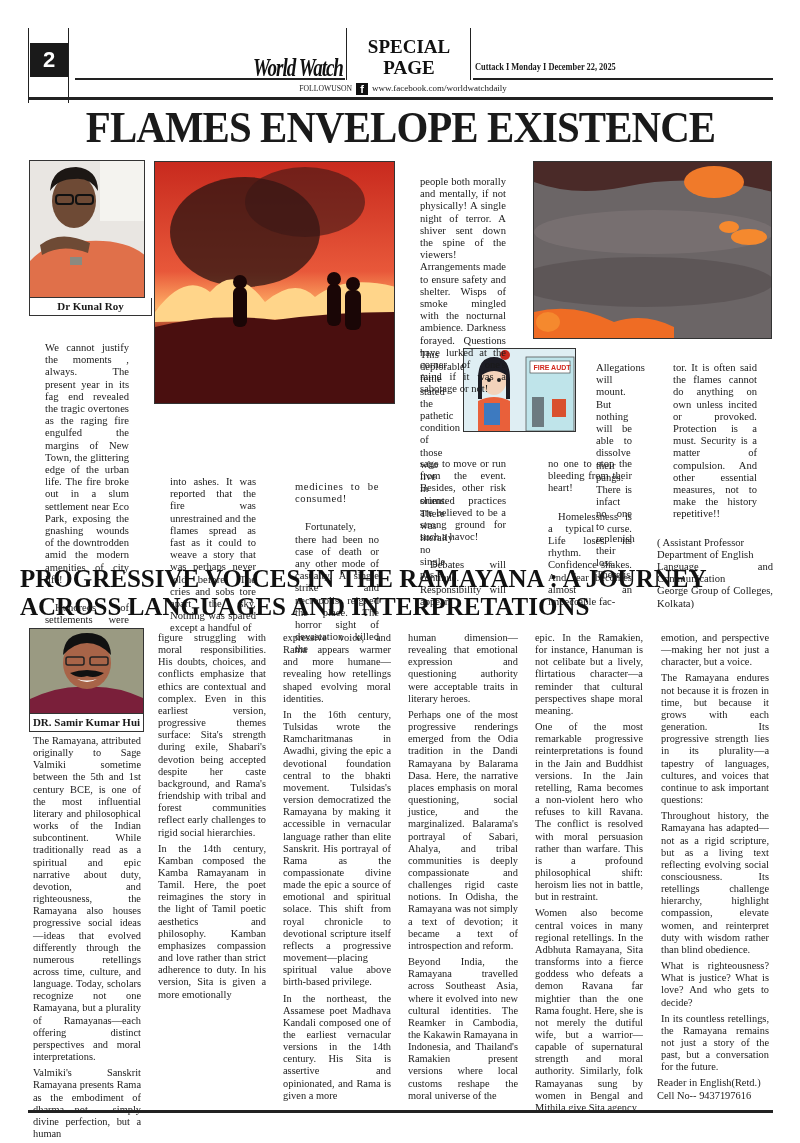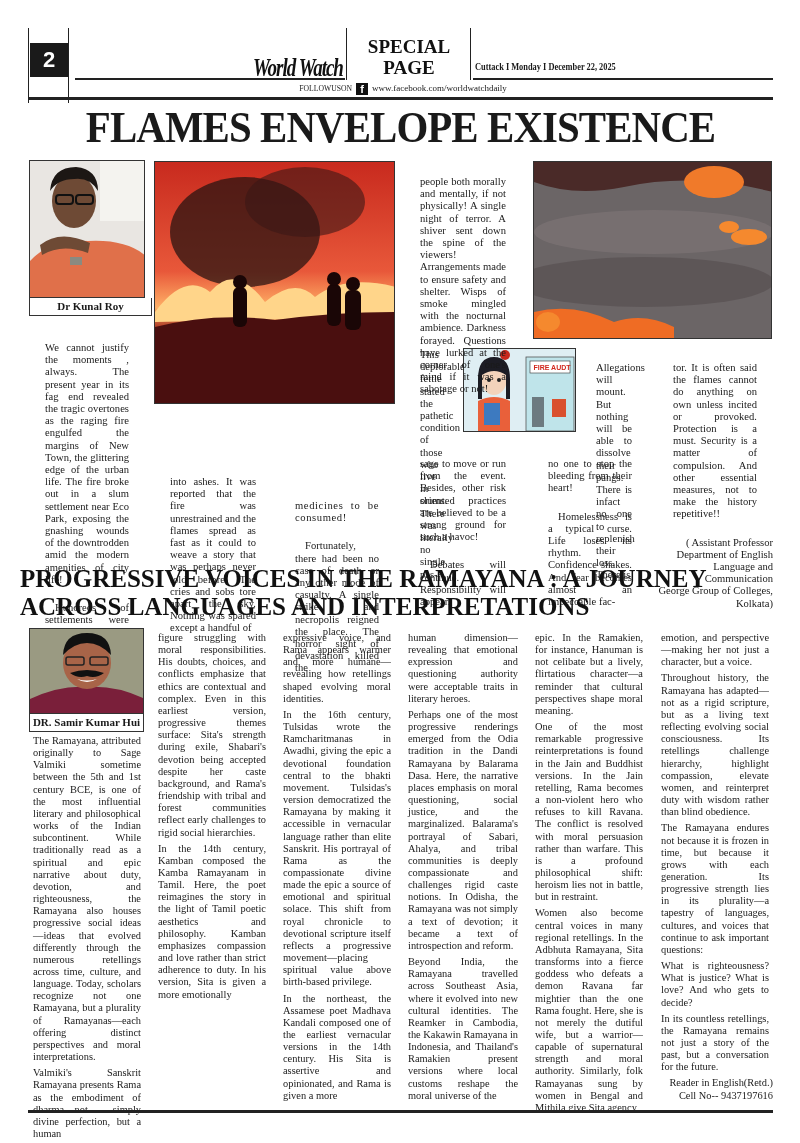--- a/index.html
+++ b/index.html
@@ -14,21 +14,21 @@
 .dateline{left:475px;top:62px;font-family:"Liberation Serif",serif;font-weight:bold;font-size:9.5px;white-space:nowrap;transform:scaleX(0.88);transform-origin:left}
 .follow{left:290px;top:83px;font-size:9px;display:flex;gap:4px;white-space:nowrap}
 .follow .lbl{transform:scaleX(.85);transform-origin:right;display:inline-block}
 .fb{width:12px;height:12px;background:#111;color:#fff;font-family:"Liberation Sans",sans-serif;font-weight:bold;font-size:11px;display:inline-flex;align-items:flex-end;justify-content:center;line-height:11px}
 .headline1{left:28px;top:103px;width:745px;text-align:center;font-weight:bold;font-size:44px;line-height:50px;letter-spacing:-1px;white-space:nowrap;transform:scaleX(.93);transform-origin:center}
 .photo{border:1px solid #333;overflow:hidden}
 .caption{border:1px solid #333;border-top:none;text-align:center;font-weight:bold;font-size:11px;line-height:17px;background:#fff}
 .col{position:absolute;font-size:10.6px;line-height:12.2px;text-align:justify;hyphens:none}
 .col p{margin:16px}
 .col p.ind{text-indent:10px}
-.right{text-align:right}
+.right{}
 .headline2{left:20px;top:565px;width:760px;font-weight:bold;font-size:25px;line-height:28px;color:#111}
 .col2{position:absolute;font-size:10.4px;line-height:12.15px;text-align:justify}
 .col2 p{margin:4px}
 .spaced{letter-spacing:.6px}
 </style>
 </head>
 <body>
 
 <div class="abs pagenum">2</div>
 <div class="vline" style="left:28px;top:28px;height:75px"></div>
@@ -124,21 +124,21 @@
   </svg>
 </div>
 
 <div class="col" style="left:29px;top:326px;width:116px">
   <p>We cannot justify the moments , always. The present year in its fag end revealed the tragic overtones as the raging fire engulfed the margins of New Town, the glittering edge of the urban life. The fire broke out in a slum settlement near Eco Park, exposing the gnashing wounds of the downtrodden amid the modern amenities of city life!</p>
   <p class="ind">Hundreds of settlements were decimated. Each and every structure was burnt</p>
 </div>
 <div class="col" style="left:154px;top:460px;width:118px">
   <p>into ashes. It was reported that the fire was unrestrained and the flames spread as fast as it could to weave a story that was perhaps never told before! The cries and sobs tore apart the sky. Nothing was spared except a handful of</p>
 </div>
-<div class="col spaced" style="left:279px;top:484px;width:116px">
+<div class="col spaced" style="left:279px;top:465px;width:116px">
   <p>medicines to be consumed!</p>
   <p class="ind" style="letter-spacing:0">Fortunately, there had been no case of death or any other mode of casualty. A single strike and necropolis reigned the place. The horror sight of devastation killed the</p>
 </div>
 <div class="col" style="left:404px;top:160px;width:118px">
   <p>people both morally and mentally, if not physically! A single night of terror. A shiver sent down the spine of the viewers! Arrangements made to ensure safety and shelter. Wisps of smoke mingled with the nocturnal ambience. Darkness forayed. Questions have lurked at the corner of one's mind if it was a sabotage or not!</p>
 </div>
 <div class="col" style="left:404px;top:333px;width:56px;text-indent:0">
   <p>This deplorable fettle stated the pathetic condition of those who live in slums. There was literally no single pas-</p>
 </div>
 <div class="col" style="left:404px;top:442px;width:118px">
@@ -196,22 +196,22 @@
   <p>Perhaps one of the most progressive renderings emerged from the Odia tradition in the Dandi Ramayana by Balarama Dasa. Here, the narrative places emphasis on moral questioning, social justice, and the marginalized. Balarama's portrayal of Sabari, Ahalya, and tribal communities is deeply compassionate and challenges rigid caste notions. In Odisha, the Ramayana was not simply a text of devotion; it became a text of introspection and reform.</p>
   <p>Beyond India, the Ramayana travelled across Southeast Asia, where it evolved into new cultural identities. The Reamker in Cambodia, the Kakawin Ramayana in Indonesia, and Thailand's Ramakien present versions where local customs reshape the moral universe of the</p>
 </div>
 <div class="col2" style="left:531px;top:628px;width:116px">
   <p>epic. In the Ramakien, for instance, Hanuman is not celibate but a lively, flirtatious character—a reminder that cultural perspectives shape moral meaning.</p>
   <p>One of the most remarkable progressive reinterpretations is found in the Jain and Buddhist versions. In the Jain retelling, Rama becomes a non-violent hero who refuses to kill Ravana. The conflict is resolved with moral persuasion rather than warfare. This is a profound philosophical shift: heroism lies not in battle, but in restraint.</p>
   <p>Women also become central voices in many regional retellings. In the Adbhuta Ramayana, Sita transforms into a fierce goddess who defeats a demon Ravana far mightier than the one Rama fought. Here, she is not merely the dutiful wife, but a warrior—capable of supernatural strength and moral authority. Similarly, folk Ramayanas sung by women in Bengal and Mithila give Sita agency,</p>
 </div>
 <div class="col2" style="left:657px;top:628px;width:116px">
   <p>emotion, and perspective—making her not just a character, but a voice.</p>
+  <p>The Ramayana endures not because it is frozen in time, but because it grows with each generation. Its progressive strength lies in its plurality—a tapestry of languages, cultures, and voices that continue to ask important questions:</p>
   <p>Throughout history, the Ramayana has adapted—not as a rigid scripture, but as a living text reflecting evolving social consciousness. Its retellings challenge hierarchy, highlight compassion, elevate women, and reinterpret duty with wisdom rather than blind obedience.</p>
-  <p>The Ramayana endures not because it is frozen in time, but because it grows with each generation. Its progressive strength lies in its plurality—a tapestry of languages, cultures, and voices that continue to ask important questions:</p>
   <p>What is righteousness? What is justice? What is love? And who gets to decide?</p>
   <p>In its countless retellings, the Ramayana remains not just a story of the past, but a conversation for the future.</p>
   <div class="right">
     <div>Reader in English(Retd.)</div>
     <div>Cell No-- 9437197616</div>
   </div>
 </div>
 
 <div class="hline" style="left:28px;top:1110px;width:745px;height:2.5px"></div>
 

